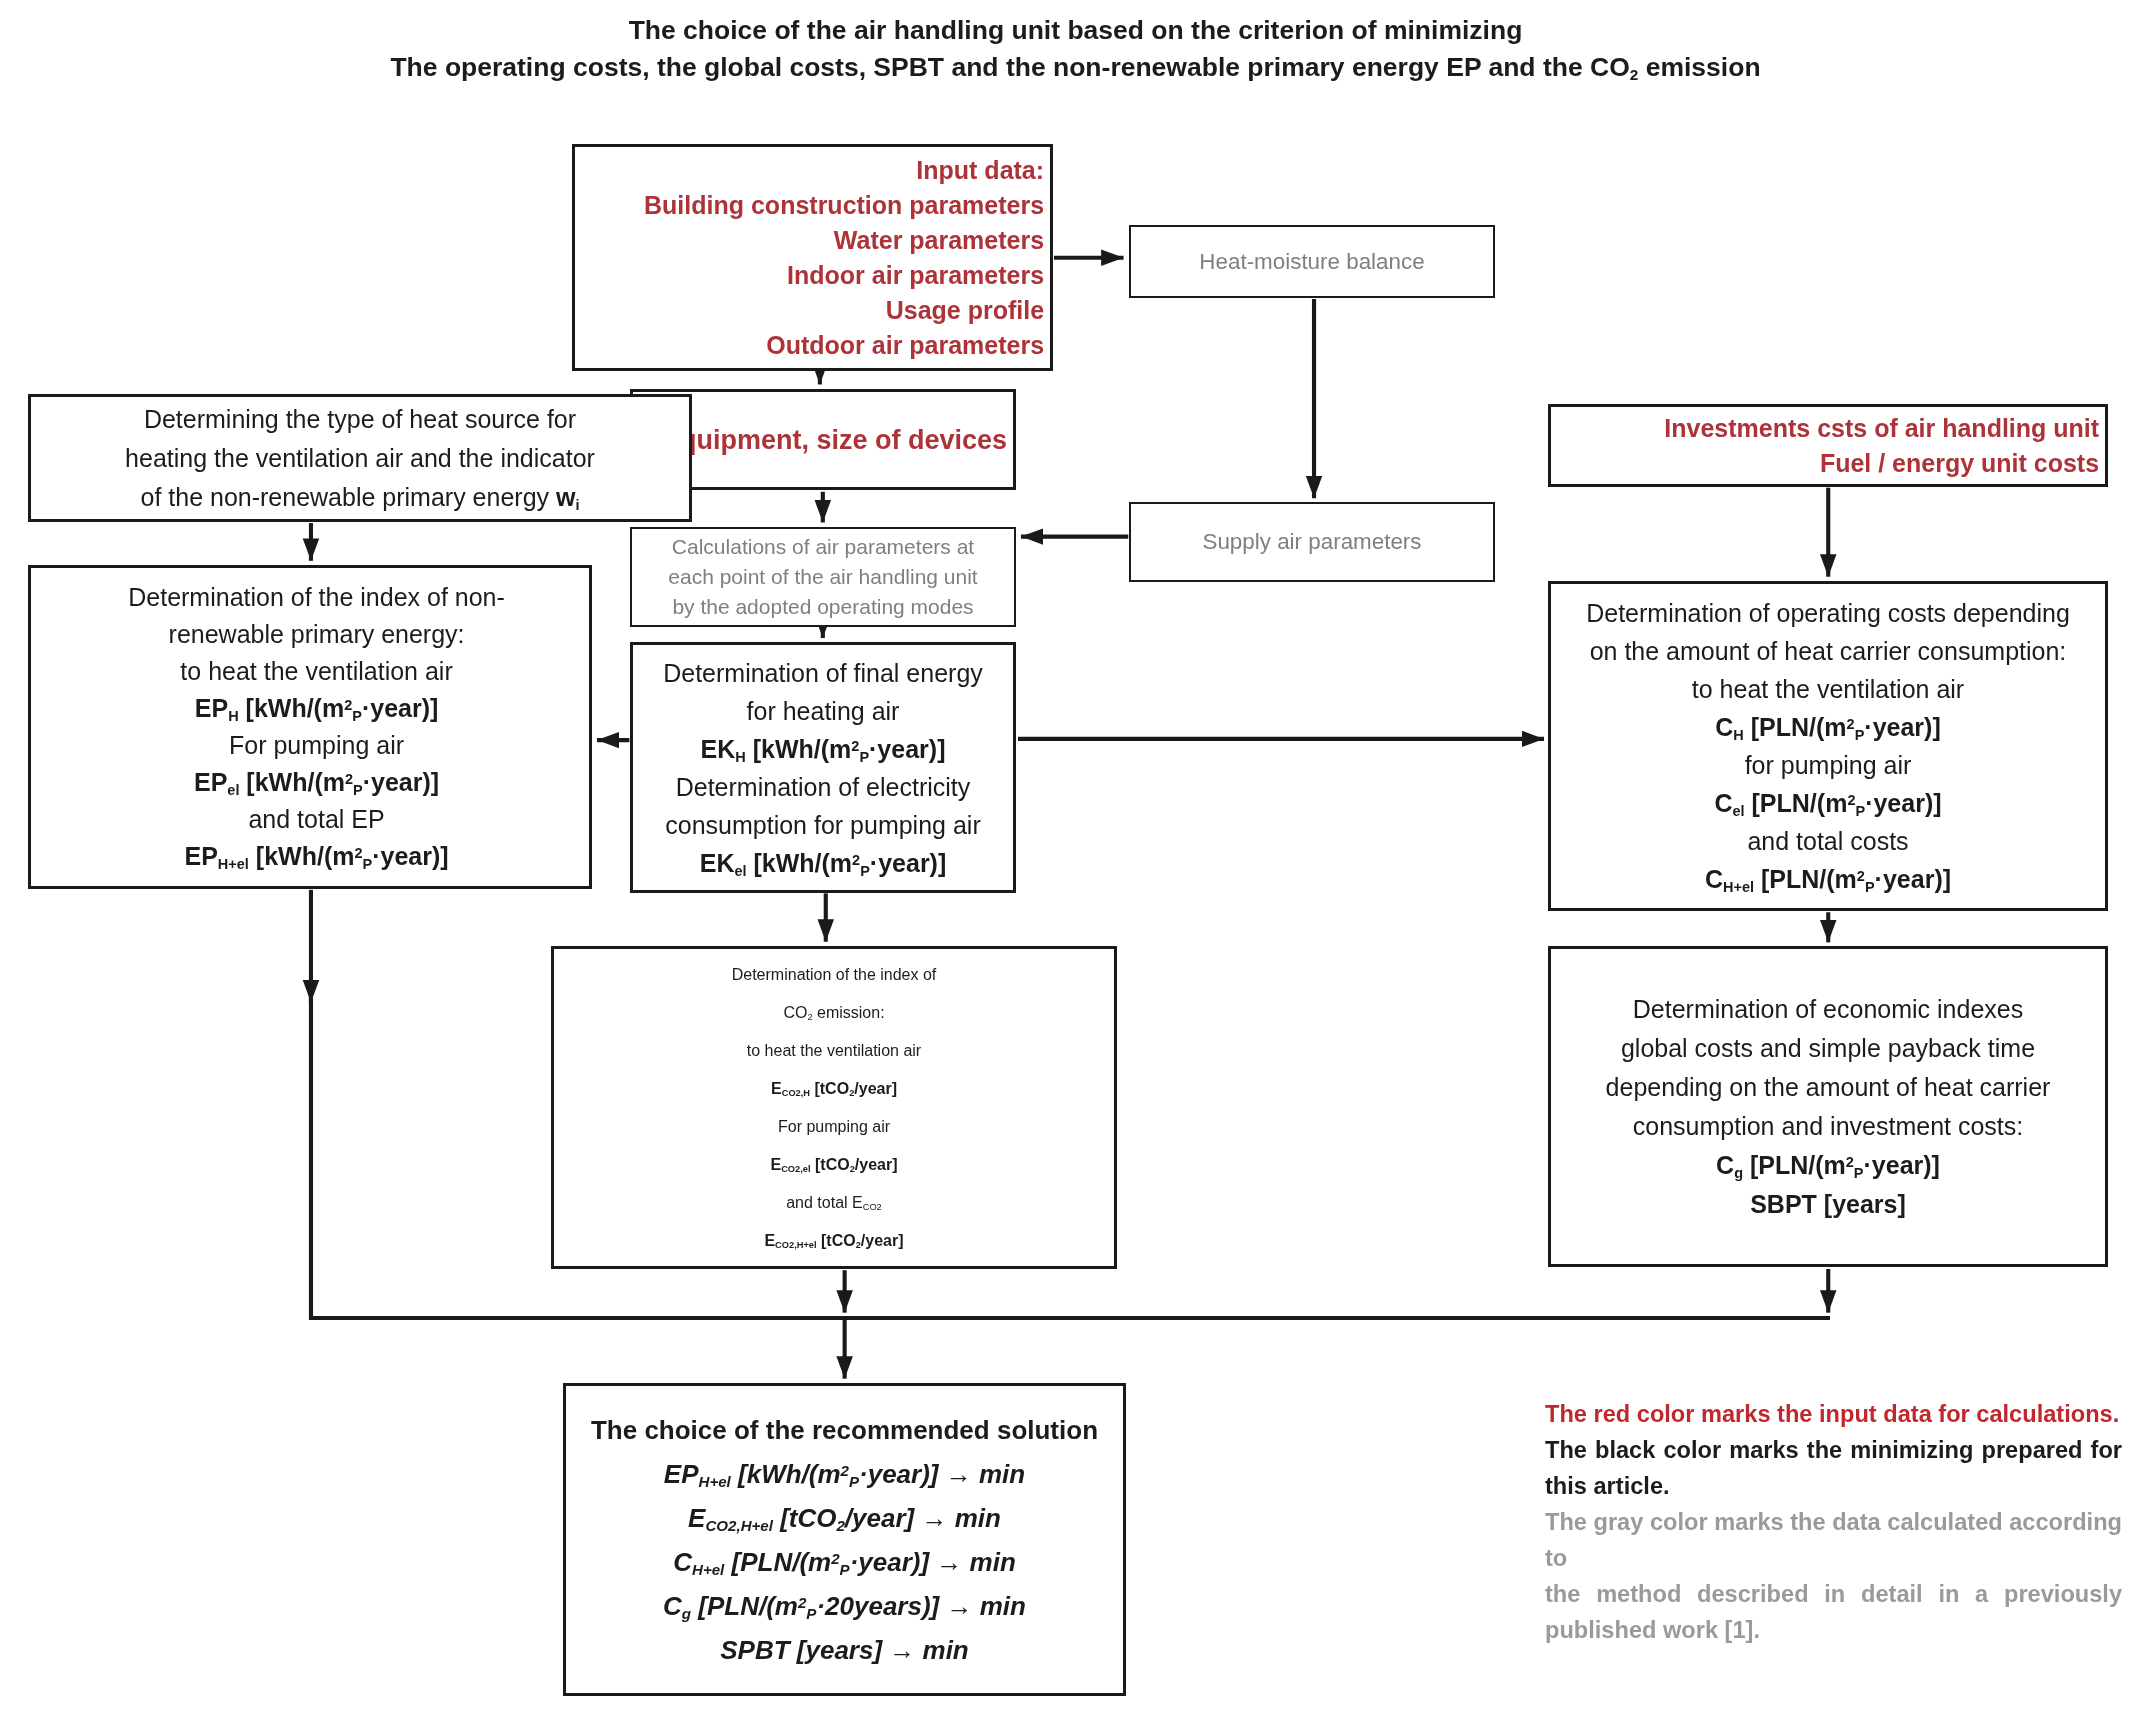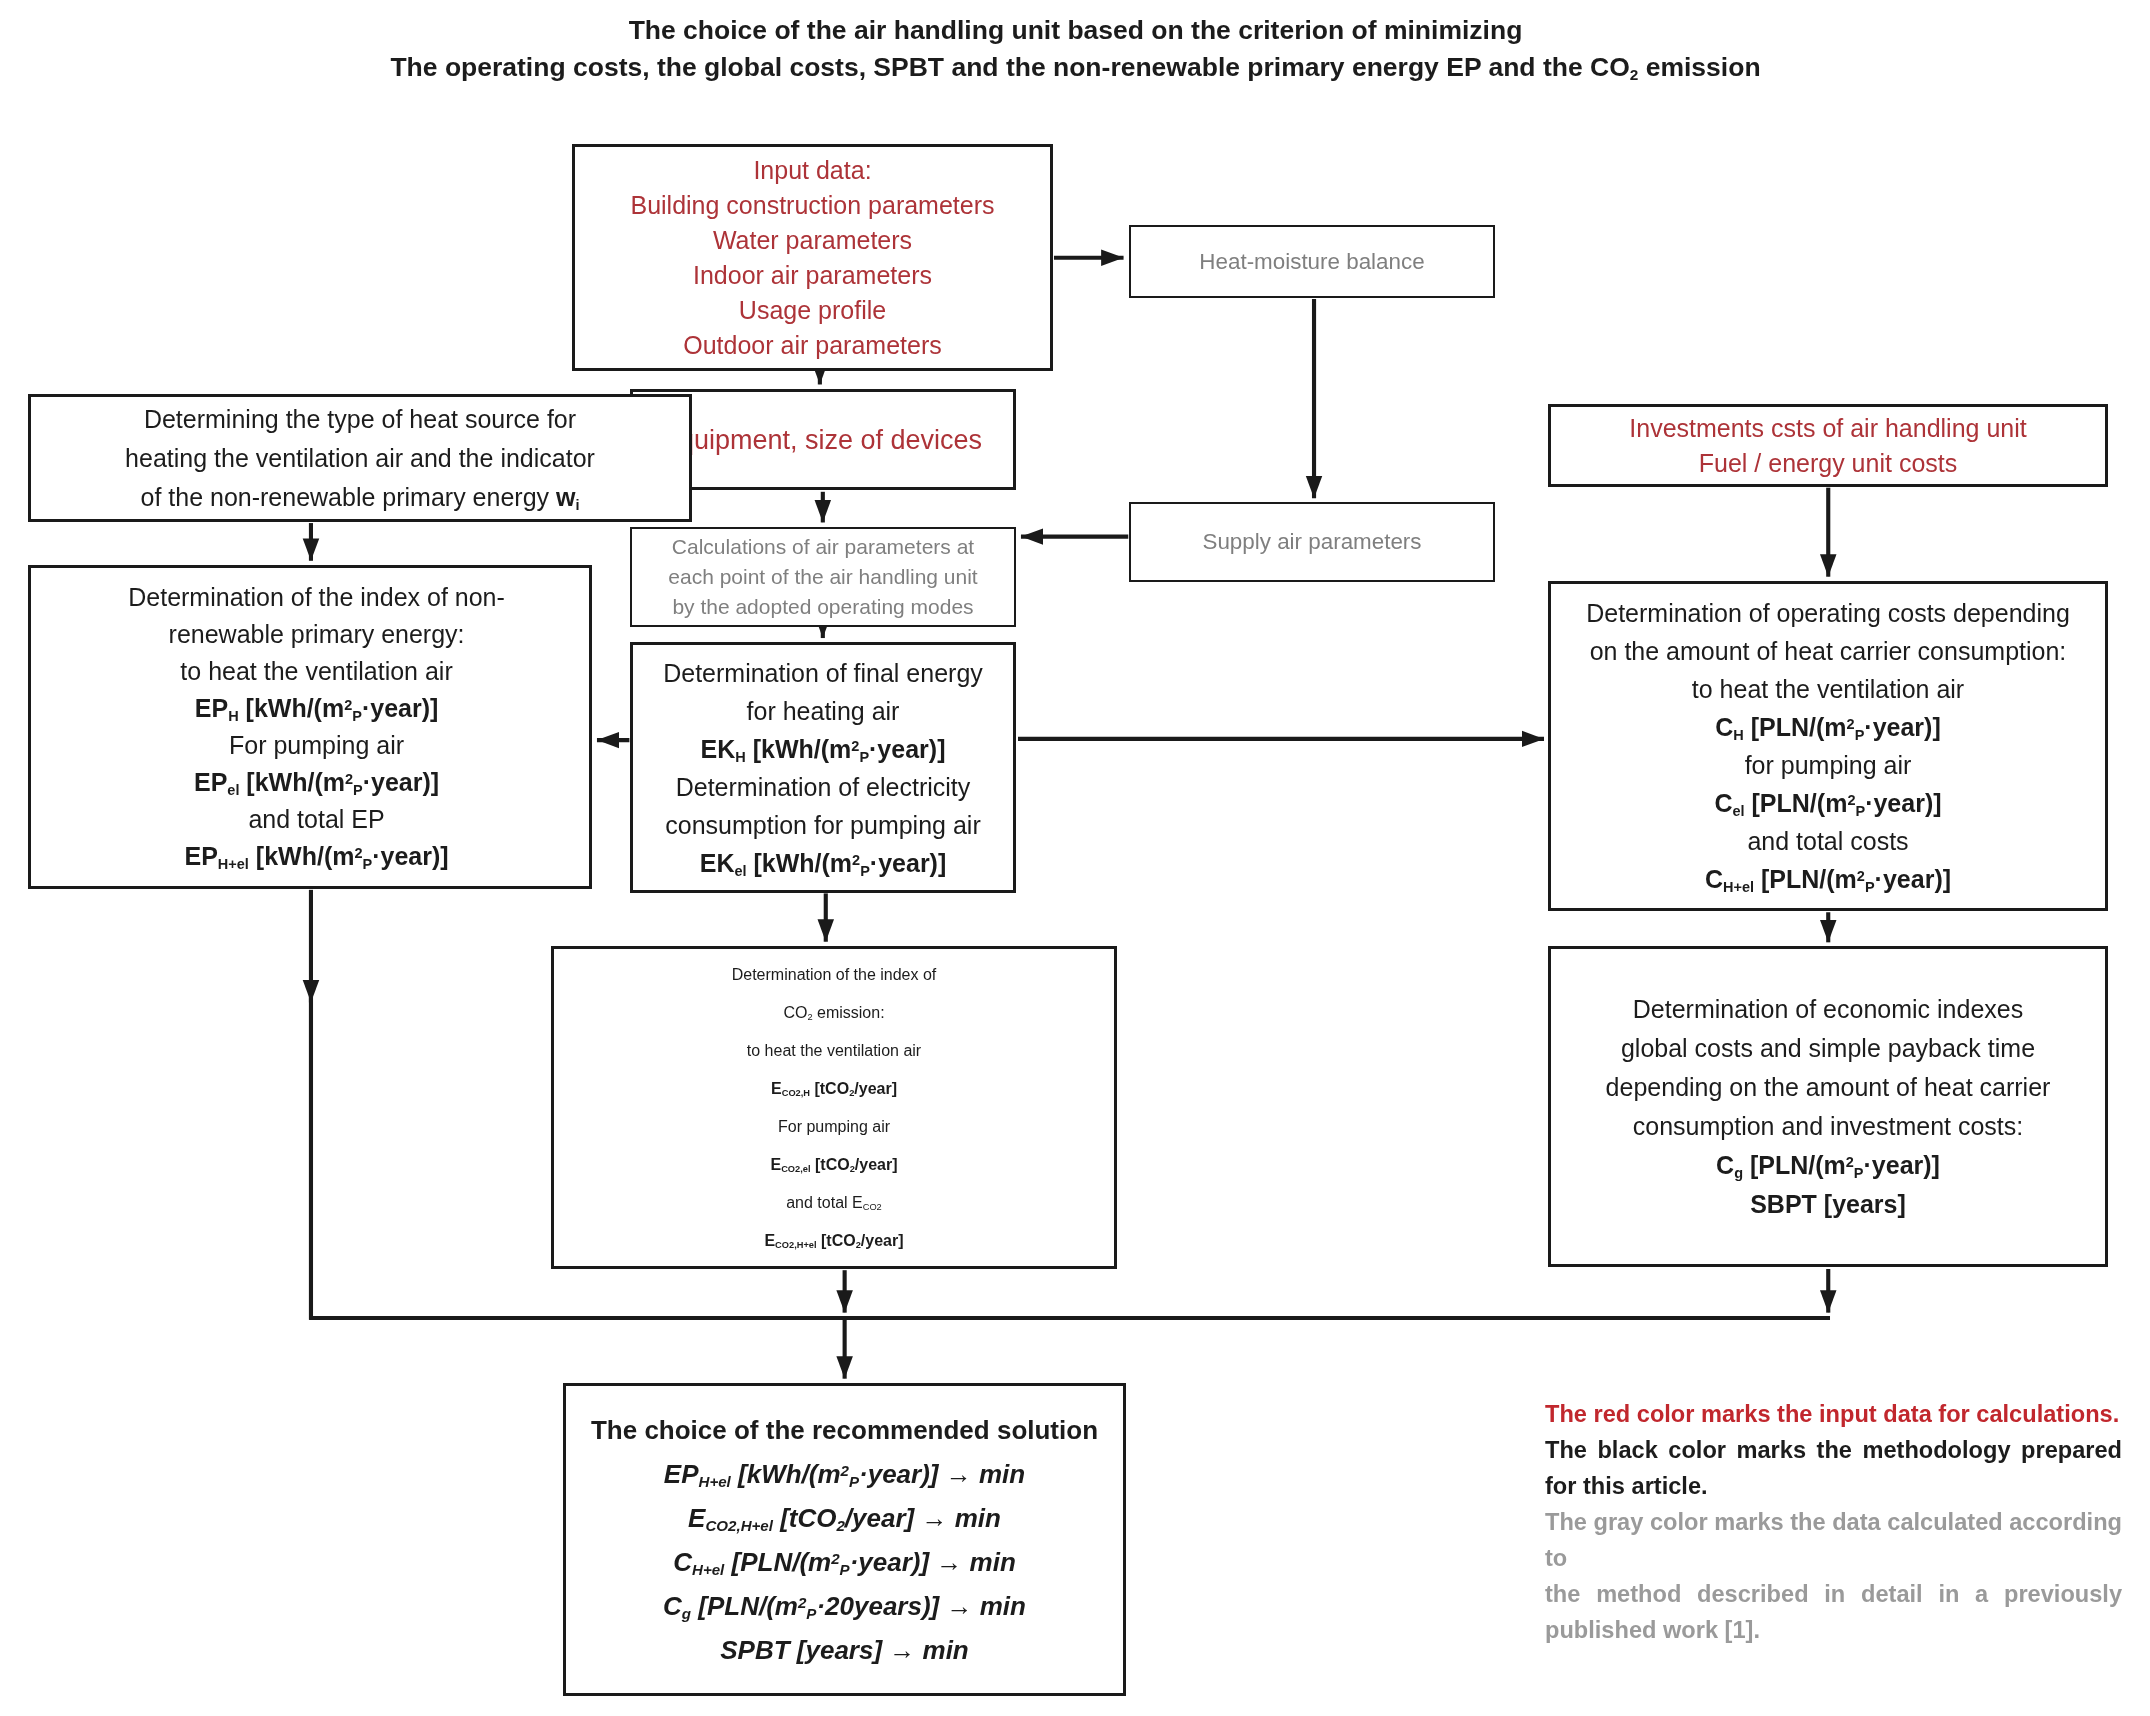--- a/index.html
+++ b/index.html
@@ -13,21 +13,21 @@
 
   .box{position:absolute;background:#ffffff;border:3.5px solid var(--c-border);box-sizing:border-box;
        display:flex;flex-direction:column;justify-content:center;text-align:center;padding:4.7px 5.9px;}
   .ln{white-space:nowrap;}
   .ln.bold{font-weight:700;}
   .ln.ital{font-style:italic;}
   sup,sub{font-size:0.58em;line-height:0;}
   sub{vertical-align:-0.25em;}
   sup{vertical-align:0.45em;}
 
-  .red-box .ln{color:var(--c-red_box);font-weight:400;}
+  .red-box .ln{color:var(--c-red_box);font-weight:700;text-align:right;}
   .gray-box .ln{color:var(--c-gray_box);}
   .black-box .ln{color:var(--c-black);}
 
   #box-input{left:572px;top:144px;width:481px;height:227px;font-size:25px;line-height:35px;}
   #box-balance{left:1129px;top:225px;width:366px;height:73px;font-size:22.4px;border-width:2.9px;}
   #box-ahu{left:630px;top:389px;width:386px;height:101px;font-size:27px;line-height:42px;}
   #box-determining{left:28px;top:394px;width:664px;height:128px;font-size:25px;line-height:39px;}
   #box-calc{left:630px;top:527px;width:386px;height:100px;font-size:21px;line-height:30px;border-width:2.4px;}
   #box-supply{left:1129px;top:502px;width:366px;height:80px;font-size:22.4px;border-width:2.9px;}
   #box-invest{left:1548px;top:404px;width:560px;height:83px;font-size:25px;line-height:35px;}
@@ -177,19 +177,19 @@
       <div class="ln bold">The choice of the recommended solution</div>
       <div class="ln bold ital">EP<sub>H+el</sub> [kWh/(m<sup>2</sup><sub>P</sub>·year)] → min</div>
       <div class="ln bold ital">E<sub>CO2,H+el</sub> [tCO<sub>2</sub>/year] → min</div>
       <div class="ln bold ital">C<sub>H+el</sub> [PLN/(m<sup>2</sup><sub>P</sub>·year)] → min</div>
       <div class="ln bold ital">C<sub>g</sub> [PLN/(m<sup>2</sup><sub>P</sub>·20years)] → min</div>
       <div class="ln bold ital">SPBT [years] → min</div>
     </div>
 
   <div class="legend">
     <p class="lg-red">The red color marks the input data for calculations.</p>
-    <p class="lg-black">The black color marks the methodology prepared for this article.</p>
+    <p class="lg-black">The black color marks the minimizing prepared for this article.</p>
     <p class="lg-gray">The gray color marks the data calculated according to</p>
     <p class="lg-gray">the method described in detail in a previously published work [1].</p>
   </div>
 
 </div>
 
 
 </body></html>

